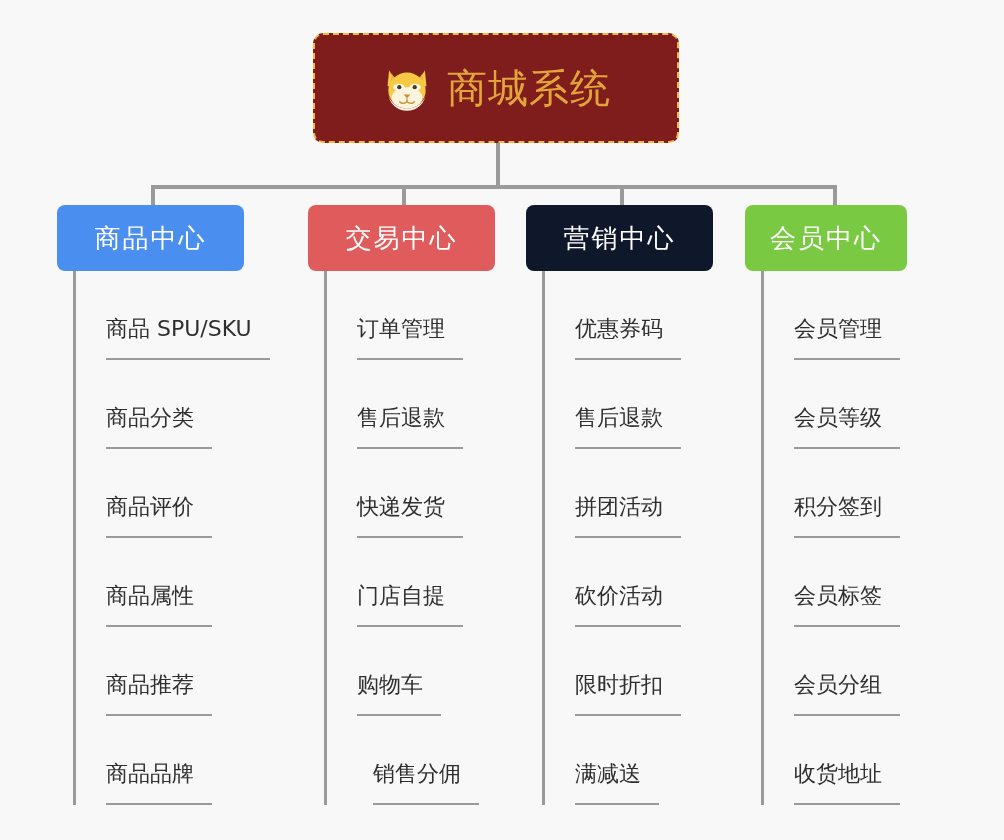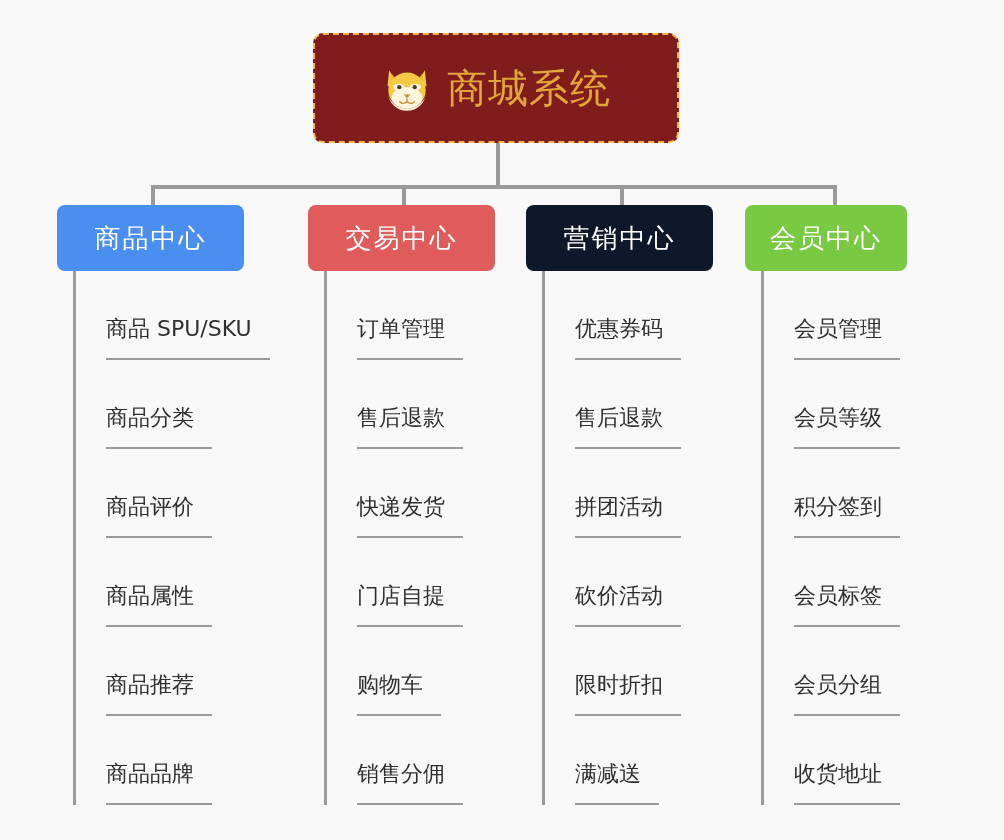--- a/index.html
+++ b/index.html
@@ -166,21 +166,21 @@
       <div class="leaf">
           <span class="leaf-label" style="border-bottom-color: rgb(154, 154, 154);">快递发货</span>
         </div>
       <div class="leaf">
           <span class="leaf-label" style="border-bottom-color: rgb(154, 154, 154);">门店自提</span>
         </div>
       <div class="leaf">
           <span class="leaf-label" style="border-bottom-color: rgb(154, 154, 154);">购物车</span>
         </div>
       <div class="leaf">
-          <span class="leaf-label" style="border-bottom-color: rgb(154, 154, 154);">销售分佣</span>
+          <span class="leaf-label" style="border-bottom-color: rgb(154, 154, 154); margin-left: 16px;">销售分佣</span>
         </div>
     </div>
   </div>
 
   <div class="column" id="col-2">
     <div class="pill" style="background: #0f172a;">营销中心</div>
     <div class="branch" style="border-left-color: rgb(154, 154, 154);">
       <div class="leaf">
           <span class="leaf-label" style="border-bottom-color: rgb(154, 154, 154);">优惠券码</span>
         </div>

